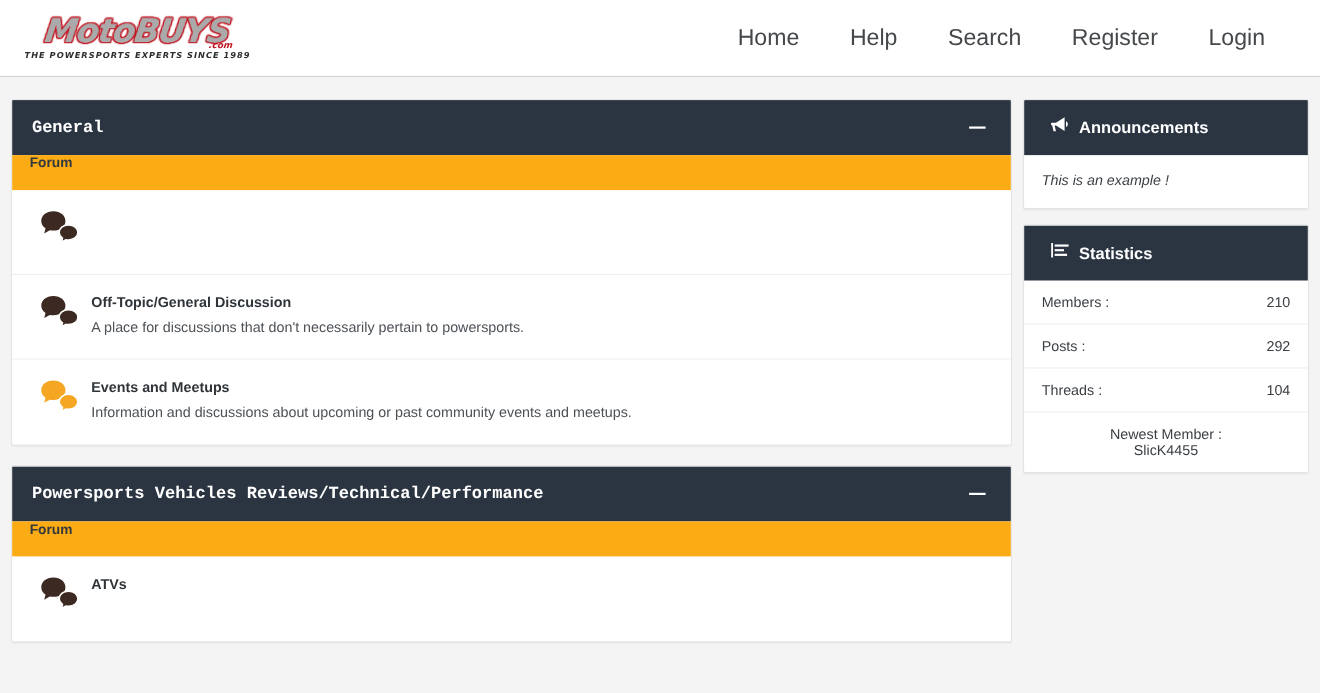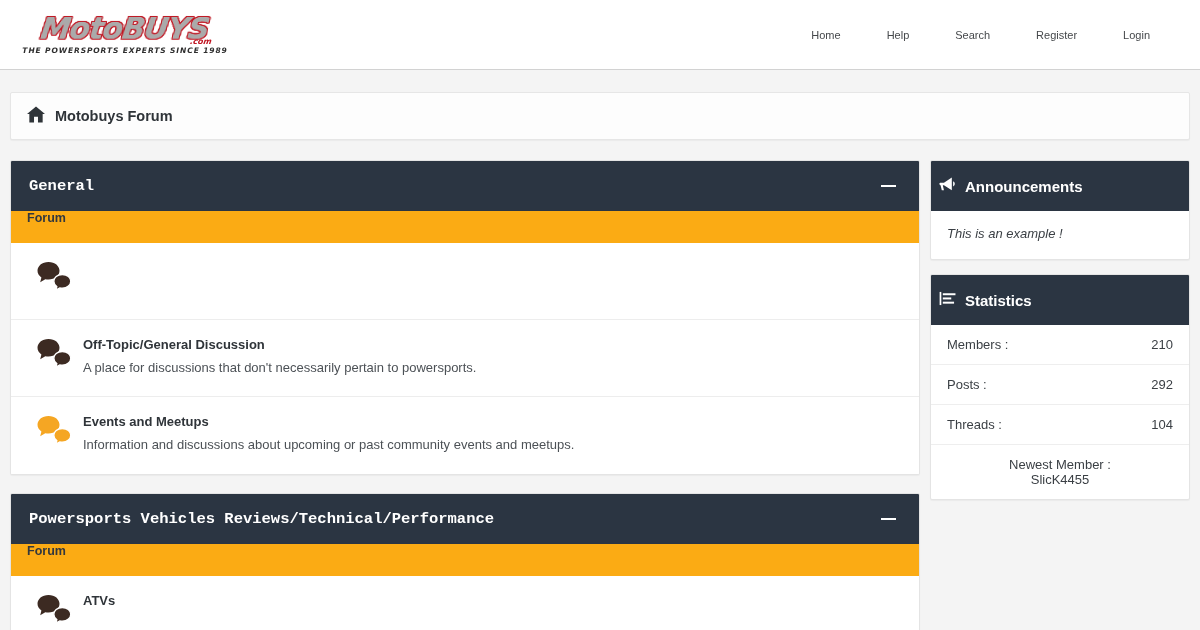--- a/index.html
+++ b/index.html
@@ -83,21 +83,21 @@
     white-space: nowrap;
   }
 
   .main-nav {
     display: flex;
     align-items: center;
     gap: 46px;
   }
 
   .nav-link {
-    font-size: 11px;
+    font-size: 21px;
     color: #45484b;
     text-decoration: none;
     cursor: pointer;
     white-space: nowrap;
   }
 
   
   .container {
     width: 1200px;
     padding: 0 10px;
@@ -232,21 +232,21 @@
     margin-bottom: 14px;
     overflow: hidden;
     box-shadow: 0 1px 1px rgba(0,0,0,0.04);
   }
 
   .panel-head {
     background: #2b3542;
     height: 50px;
     display: flex;
     align-items: center;
-    padding: 0 8px;
+    padding: 0 24px;
     gap: 9px;
   }
 
   .panel-title {
     color: #ffffff;
     font-size: 15px;
     font-weight: bold;
   }
 
   .panel-body { padding: 0; }
@@ -290,28 +290,20 @@
     <a class="nav-link">Home</a>
     <a class="nav-link">Help</a>
     <a class="nav-link">Search</a>
     <a class="nav-link">Register</a>
     <a class="nav-link">Login</a>
   </nav>
 </div>
 
 <div class="container">
 
-  <div class="breadcrumb-card">
-    <span>
-      <svg width="18" height="17" viewBox="0 0 20 18">
-        <path d="M10 0 L20 8.4 L17.4 8.4 L17.4 18 L12.2 18 L12.2 11.6 L7.8 11.6 L7.8 18 L2.6 18 L2.6 8.4 L0 8.4 Z" fill="#2f3439"></path>
-      </svg>
-    </span>
-    <span class="breadcrumb-label">Motobuys Forum</span>
-  </div>
 
   <div class="layout">
 
     <div class="col-main">
 
       <div class="category">
         <div class="cat-head">
           <div class="cat-title">General</div>
           <div class="collapse-btn">
               <i></i>

